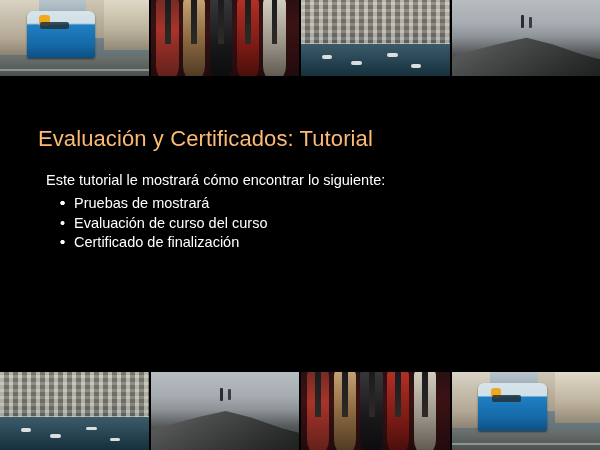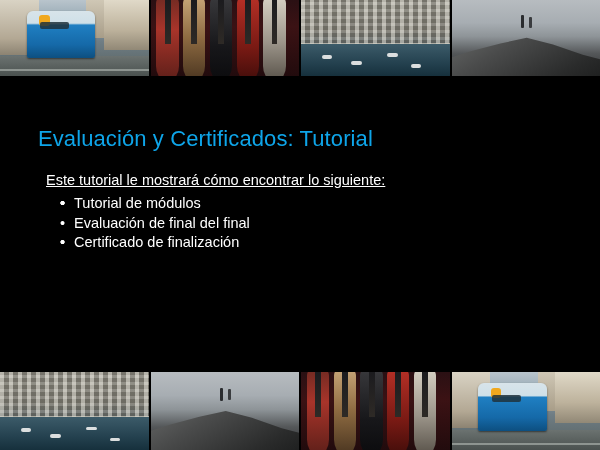--- a/index.html
+++ b/index.html
@@ -157,30 +157,29 @@
     left: 0; top: 76px;
     width: 600px; height: 296px;
     color: #ffffff;
   }
   .title {
     position: absolute;
     left: 38px; top: 50px;
     font-size: 22px;
     font-weight: normal;
     letter-spacing: .1px;
-    color: #0ea5e9;
+    color: #fdba74;
     white-space: nowrap;
   }
   .intro {
     position: absolute;
     left: 46px; top: 96px;
     font-size: 14.5px;
     color: #ffffff;
     white-space: nowrap;
-    text-decoration: underline;
   }
   .bullets {
     position: absolute;
     left: 58px; top: 118px;
     list-style: none;
     margin: 0;
     padding: 0;
   }
   .bullets li {
     position: relative;
@@ -251,25 +250,25 @@
     <div class="intro">Este tutorial le mostrará cómo encontrar lo siguiente:</div>
     <ul class="bullets">
       <li>
         <span class="dot">•</span>
       </li>
       <li>
         <span class="dot">•</span>
       </li>
       <li>
         <span class="dot">•</span>
-        <span>Tutorial de módulos</span>
-      </li>
-      <li>
-        <span class="dot">•</span>
-        <span>Evaluación de final del final</span>
+        <span>Pruebas de mostrará</span>
+      </li>
+      <li>
+        <span class="dot">•</span>
+        <span>Evaluación de curso del curso</span>
       </li>
       <li>
         <span class="dot">•</span>
       </li>
       <li>
         <span class="dot">•</span>
         <span>Certificado de finalización</span>
       </li>
     </ul>
   </div>

